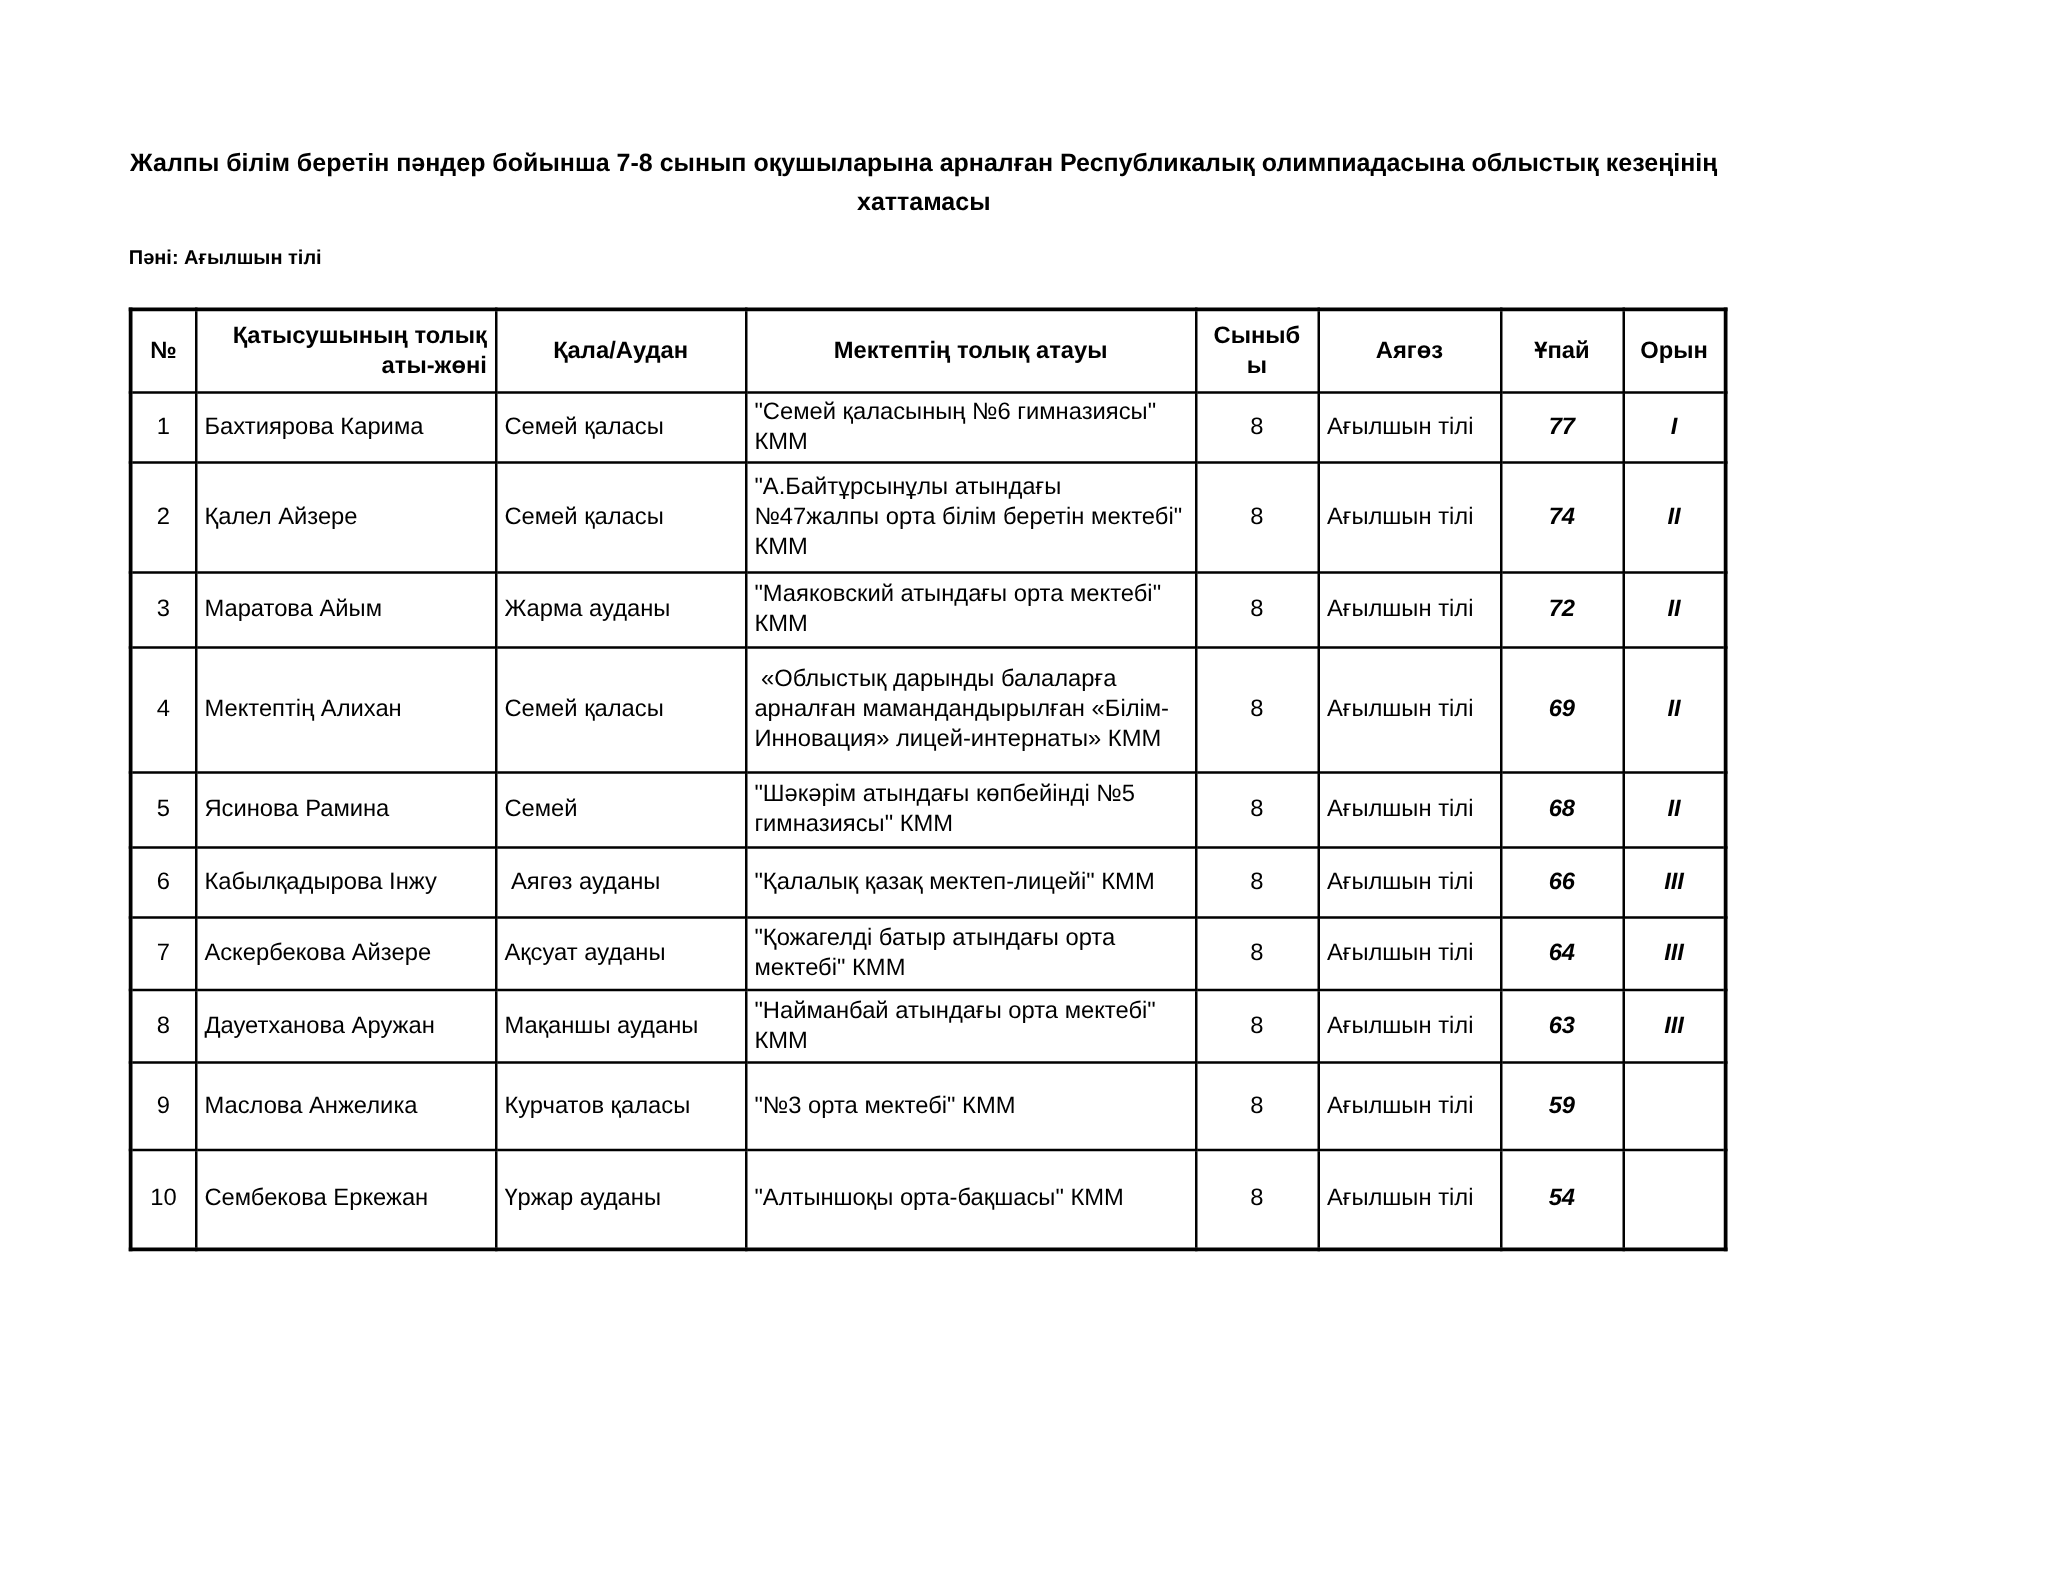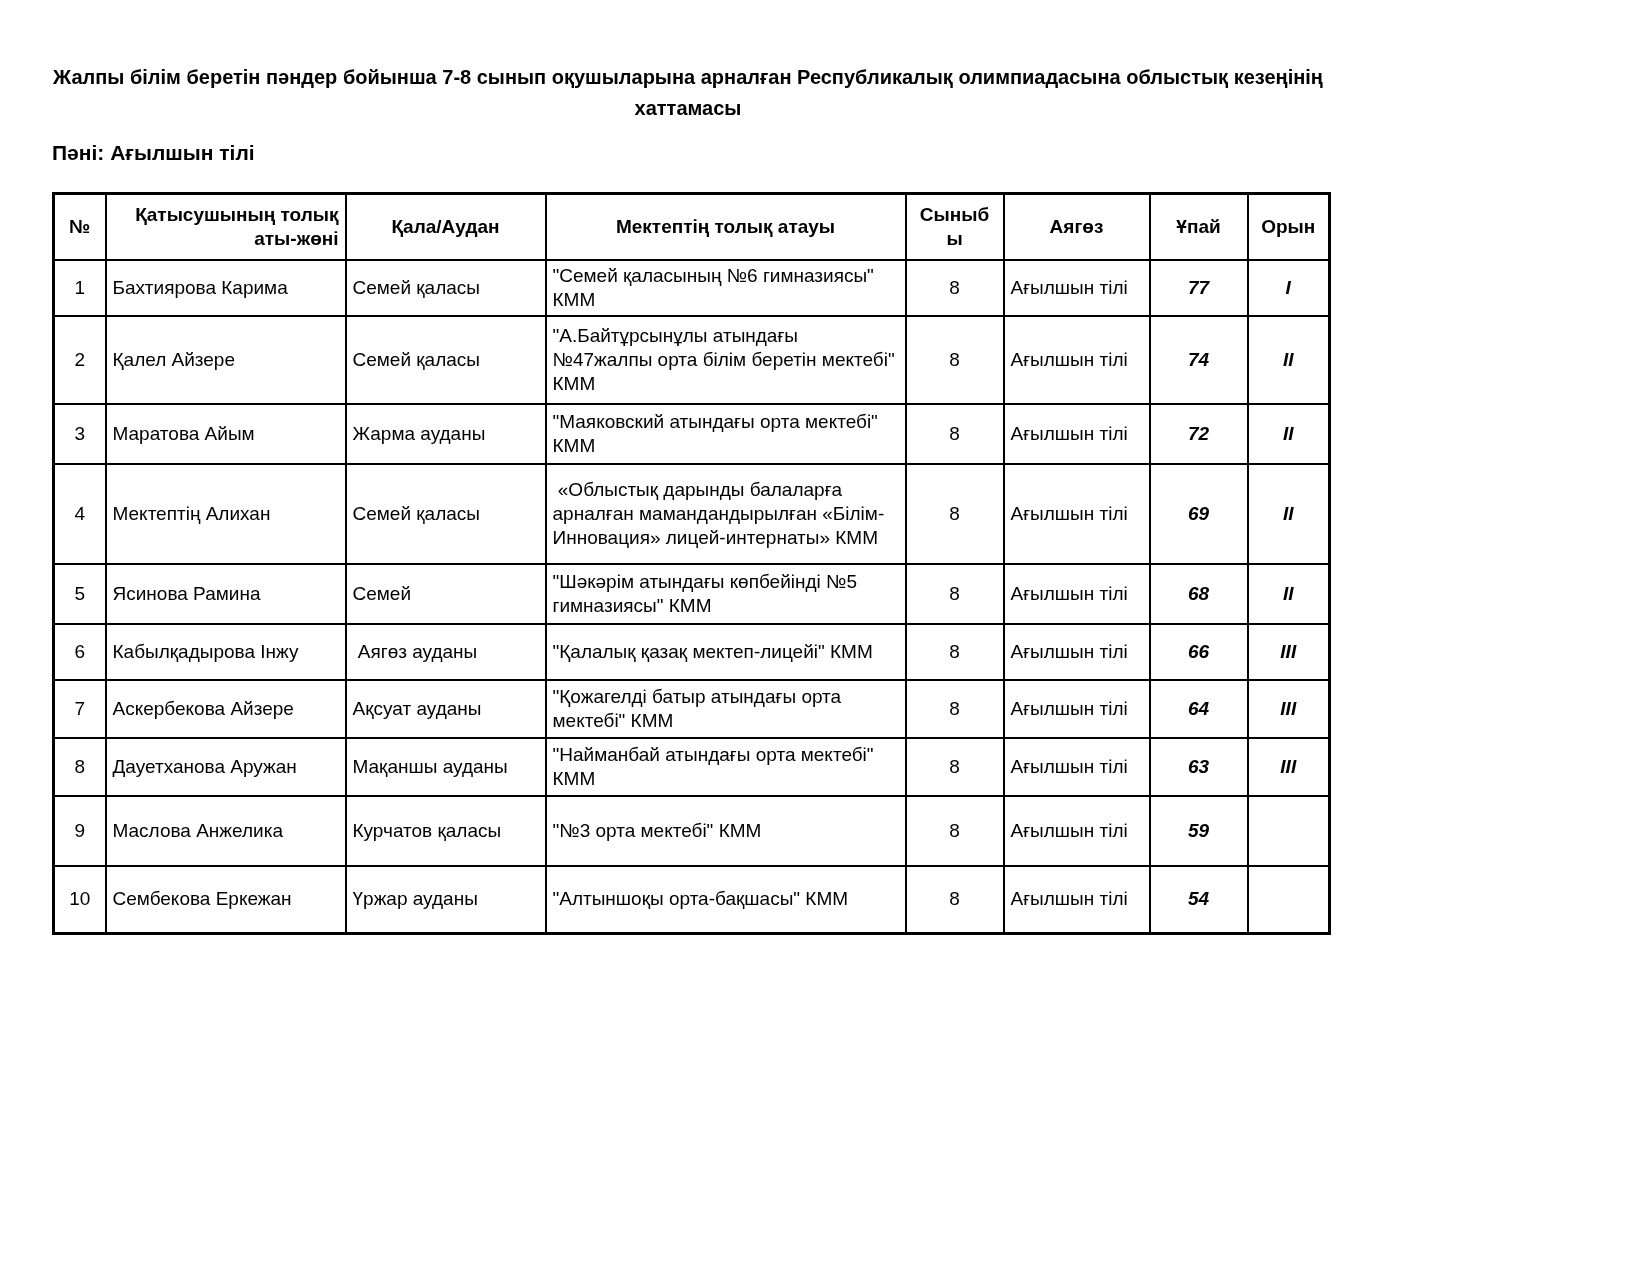--- a/index.html
+++ b/index.html
@@ -7,33 +7,33 @@
     padding: 0;
     width: 1650px;
     height: 1275px;
     background: #ffffff;
     overflow: hidden;
     font-family: "Liberation Sans", sans-serif;
     color: #000000;
   }
   .page {
     width: 1272px;
-    margin-left: 52px;
-    padding-top: 62px;
+    margin-left: 103px;
+    padding-top: 116px;
   }
   .doc-title {
     font-weight: bold;
     font-size: 20px;
     line-height: 31px;
     text-align: center;
   }
   .meta {
     margin-top: 17px;
     font-weight: bold;
-    font-size: 21px;
+    font-size: 16px;
     line-height: 24px;
   }
   .meta-line { margin-top: 0; }
   .meta-line2 {
     display: flex;
     justify-content: space-between;
     margin-top: 9px;
   }
   table.results {
     border-collapse: collapse;
@@ -60,21 +60,21 @@
   tr.hdr  { height: 66px; }
   tr.r1  { height: 56px; }
   tr.r2  { height: 88px; }
   tr.r3  { height: 60px; }
   tr.r4  { height: 100px; }
   tr.r5  { height: 60px; }
   tr.r6  { height: 56px; }
   tr.r7  { height: 58px; }
   tr.r8  { height: 58px; }
   tr.r9  { height: 70px; }
-  tr.r10 { height: 68px; }
+  tr.r10 { height: 80px; }
   tr.r11 { height: 62px; }
   td.clip-cell { vertical-align: top; }
   td.clip-cell .clip {
     height: 58px;
     overflow: hidden;
   }
 </style>
 </head>
 <body>
 

